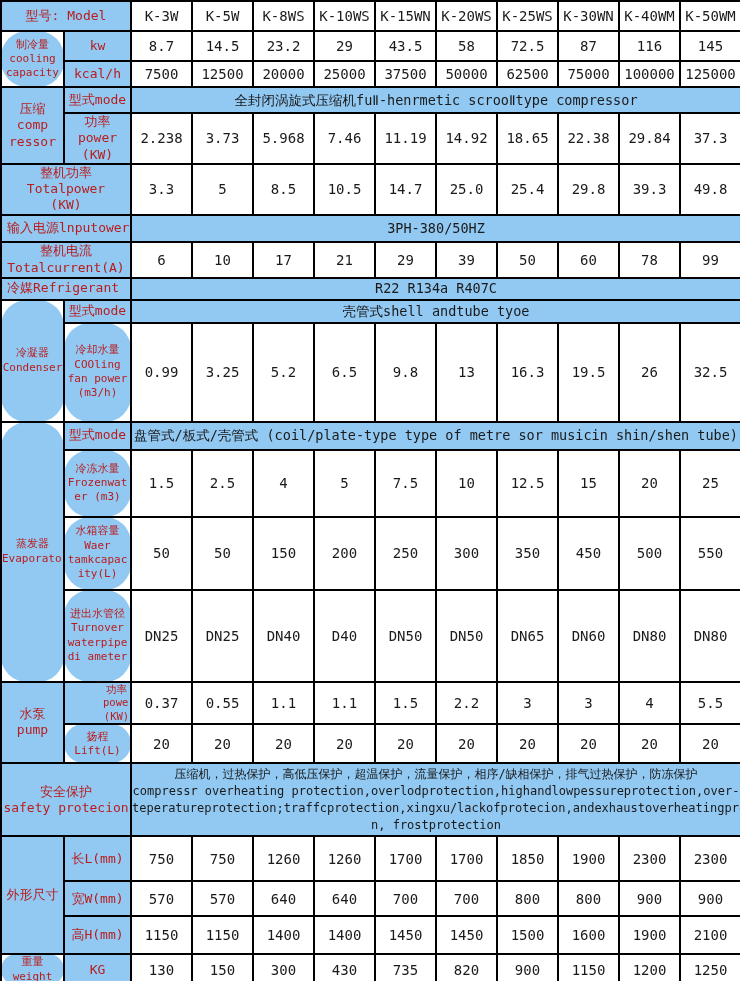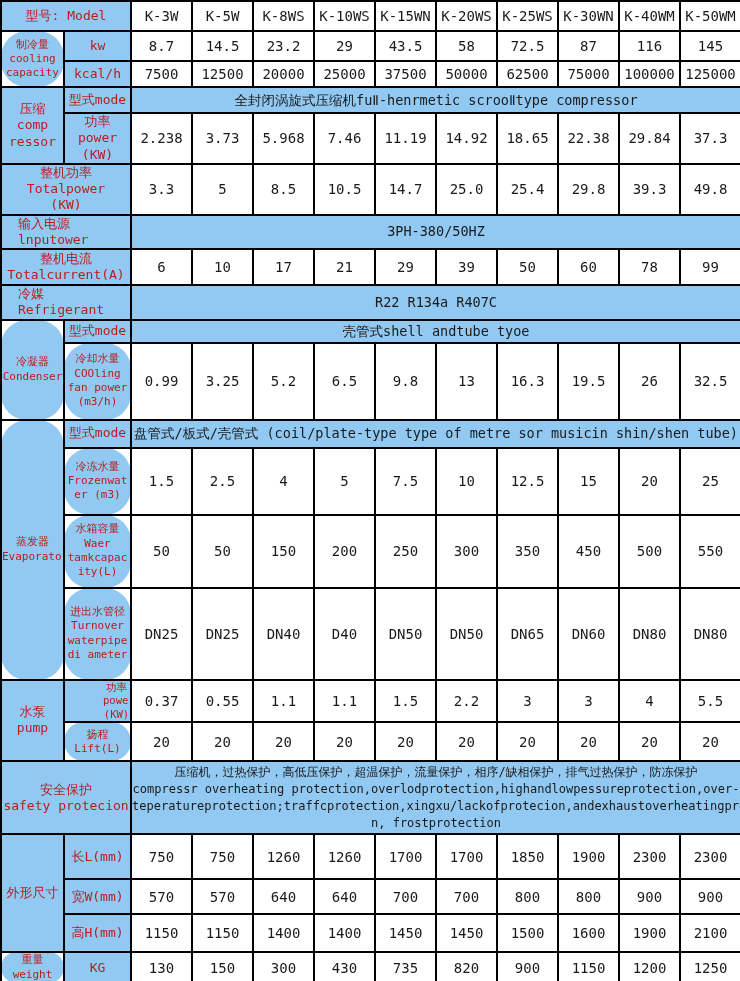--- a/index.html
+++ b/index.html
@@ -28,21 +28,21 @@
   }
   .lbl{
     background:var(--blue);
     font-size:13px;
     line-height:1.25;
     white-space:pre-line;
     color:#b91c1c;
   }
   .sm{font-size:11px;line-height:1.3;border-radius:26px;}
   .xs{font-size:10.5px;line-height:1.3;padding-left:38px;}
-  .left{text-align:left;padding-left:16px;}
+  .left{text-align:left;padding-left:5px;}
   .val{
     background:#ffffff;
     font-size:14px;
   }
   .merge{
     background:var(--blue);
     font-size:13.5px;
     white-space:pre-line;
     line-height:1.4;
   }
@@ -175,21 +175,21 @@
       <td colspan="2" class="lbl left">冷媒Refrigerant</td>
       <td colspan="10" class="merge">R22 R134a R407C</td>
     </tr>
 
     <tr style="height:23px">
       <td rowspan="2" class="lbl sm">冷凝器
 Condenser</td>
       <td class="lbl">型式mode</td>
       <td colspan="10" class="merge">壳管式shell andtube tyoe</td>
     </tr>
-    <tr style="height:77px">
+    <tr style="height:99px">
       <td class="lbl sm">冷却水量
 COOling
 fan power
 (m3/h)</td>
     <td class="val">0.99</td>
         <td class="val">3.25</td>
         <td class="val">5.2</td>
         <td class="val">6.5</td>
         <td class="val">9.8</td>
         <td class="val">13</td>

